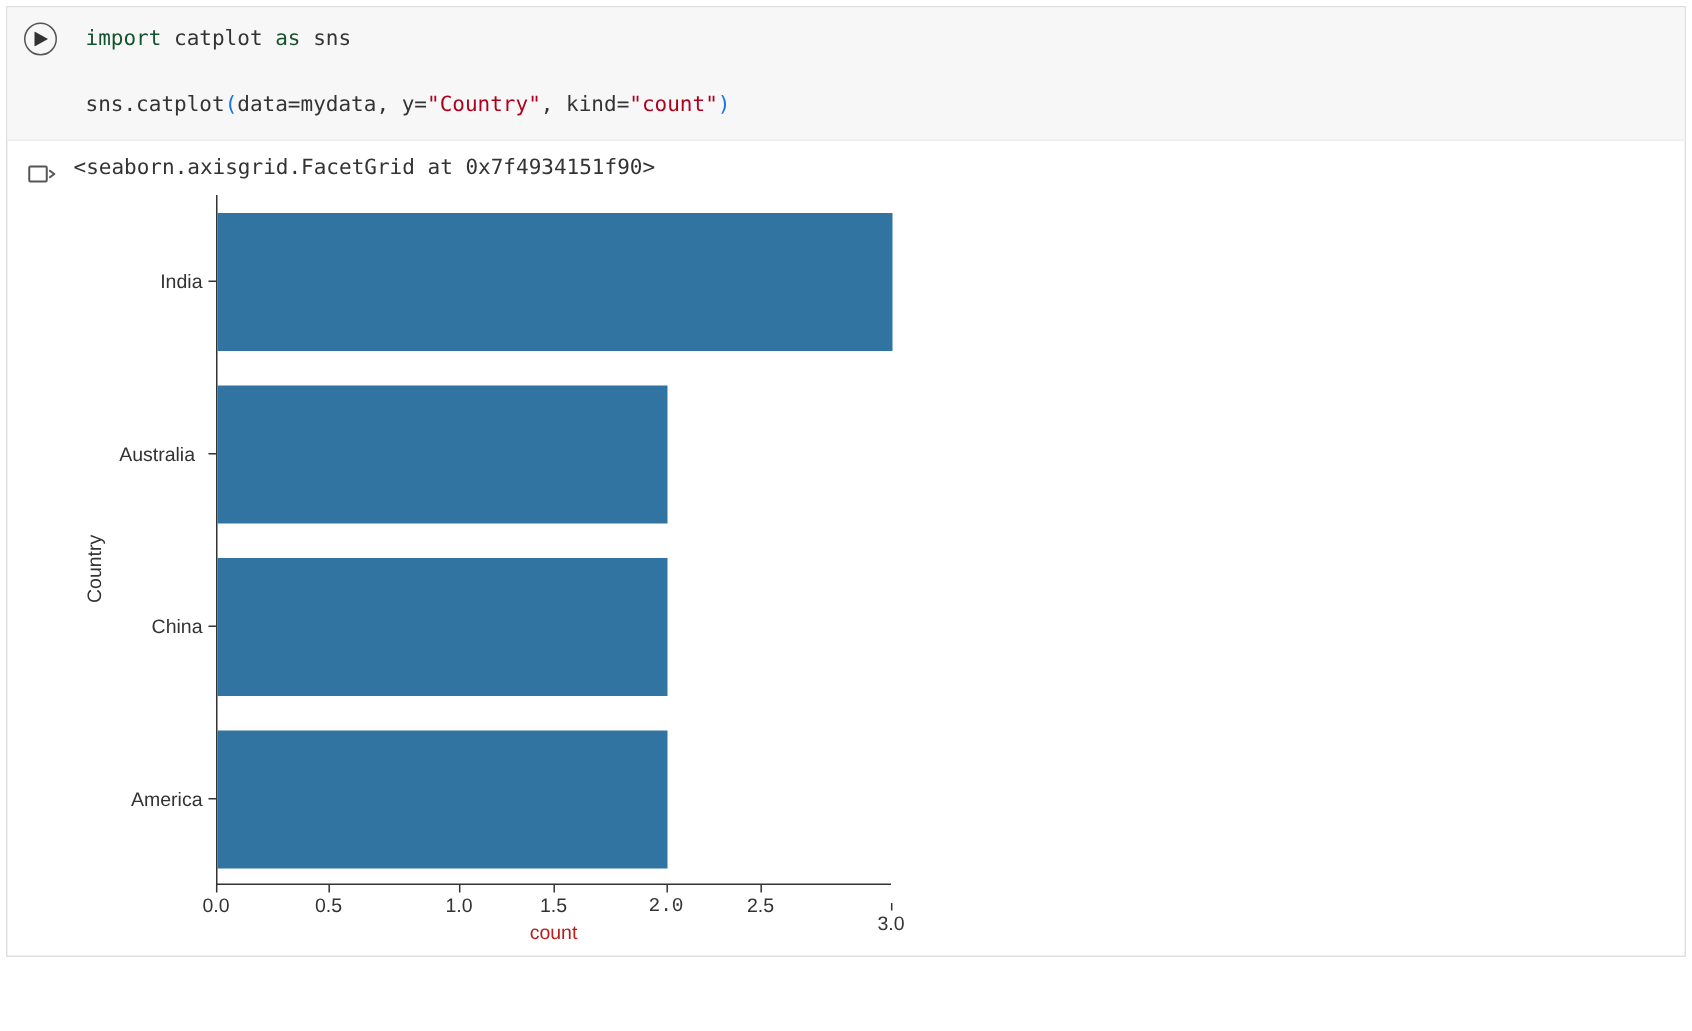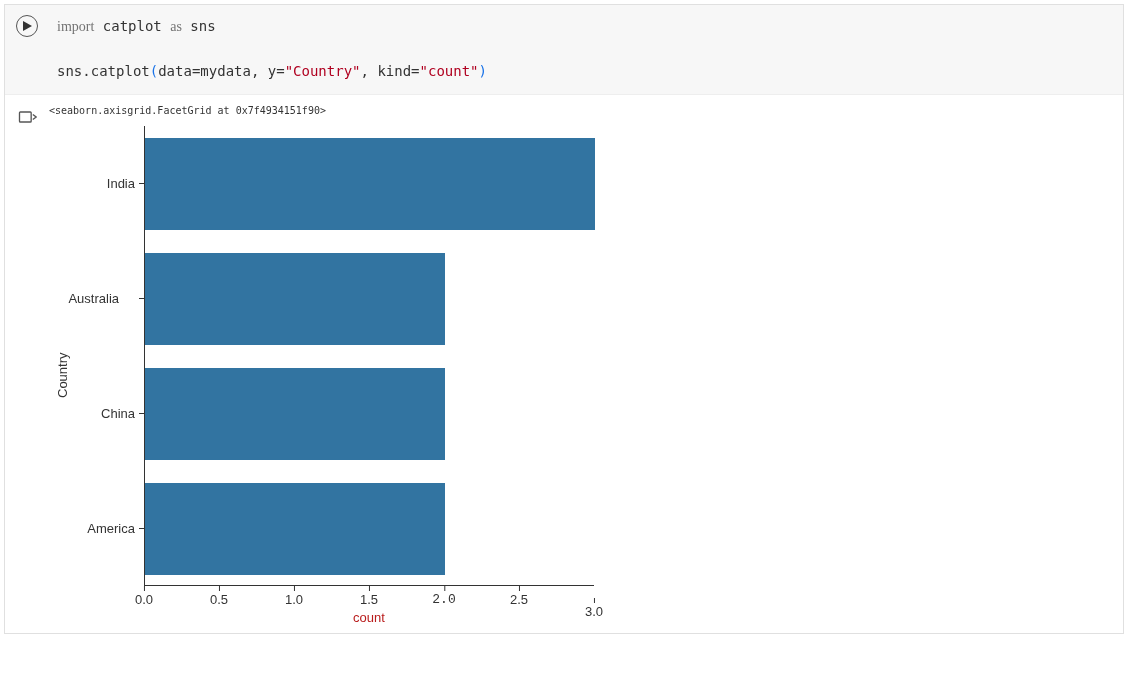--- a/index.html
+++ b/index.html
@@ -40,21 +40,21 @@
   .run-button svg { display:block; }
   .code {
     flex: 1;
     font-family: "Consolas","Menlo","Monaco",monospace;
     font-size: 14px;
     line-height: 22px;
     padding: 10px 12px 12px 8px;
     white-space: pre;
     color: #333;
   }
-  .tok-kw   { color: #737373; font-family: Liberation Serif, serif; }  
+  .tok-kw   { color: #14532d; }  
   .tok-id   { color: #333; }
   .tok-punc { color: #333; }
   .tok-paren{ color: #1a73e8; }
   .tok-str  { color: #b00020; }
 
   .output-row {
     display: flex;
     align-items: flex-start;
     padding-top: 10px;
   }
@@ -68,21 +68,21 @@
     width: 20px;
     height: 20px;
     color: #555;
   }
   .output-body {
     flex: 1;
     padding: 0 8px 8px 0;
   }
   .repr {
     font-family: "Consolas","Menlo","Monaco",monospace;
-    font-size: 10px;
+    font-size: 14px;
     color: #333;
     padding: 0 0 10px 0;
   }
 
   
   .chart-wrap {
     width: 610px;
     margin-left: 4px;
   }
   .chart {
@@ -195,21 +195,21 @@
       <div class="chart-wrap">
         <div class="chart">
           <div class="ylab">Country</div>
           <div class="plot-col">
             <div class="plot-row">
               <div class="yticks" id="yticks">
                   <div class="ytick" style="height: 115px; display: flex; align-items: center; justify-content: flex-end; gap: 4px;">
                     <span>India</span>
                     <span class="tickmark"></span>
                   </div>
-                  <div class="ytick" style="height: 115px; display: flex; align-items: center; justify-content: flex-end; gap: 20px;">
+                  <div class="ytick" style="height: 115px; display: flex; align-items: center; justify-content: flex-end; gap: 9px;">
                     <span>Australia</span>
                     <span class="tickmark"></span>
                   </div>
                   <div class="ytick" style="height: 115px; display: flex; align-items: center; justify-content: flex-end; gap: 4px;">
                     <span>China</span>
                     <span class="tickmark"></span>
                   </div>
                   <div class="ytick" style="height: 115px; display: flex; align-items: center; justify-content: flex-end; gap: 4px;">
                     <span>America</span>
                     <span class="tickmark"></span>
@@ -226,24 +226,24 @@
                     <div class="bar" style="width: 300px; background: rgb(50, 116, 161);"></div>
                   </div>
                   <div class="barrow" style="top: 356.5px; height: 92px;">
                     <div class="bar" style="width: 300px; background: rgb(50, 116, 161);"></div>
                   </div>
                 </div>
             </div>
             <div class="xaxis" id="xaxis">
                 <div class="xtick" style="left: 0px;">0.0</div>
                 <div class="xtick" style="left: 75px;">0.5</div>
-                <div class="xtick" style="left: 150px;">1.0</div>
+                <div class="xtick" style="left: 162px;">1.0</div>
                 <div class="xtick" style="left: 225px;">1.5</div>
                 <div class="xtick" style="left: 300px; font-family: Liberation Mono, monospace;">2.0</div>
-                <div class="xtick" style="left: 375px;">2.5</div>
+                <div class="xtick" style="left: 363px;">2.5</div>
                 <div class="xtick" style="left: 450px; margin-top: 12px;">3.0</div>
               </div>
             <div class="xlab">count</div>
           </div>
         </div>
       </div>
 
     </div>
   </div>
 

